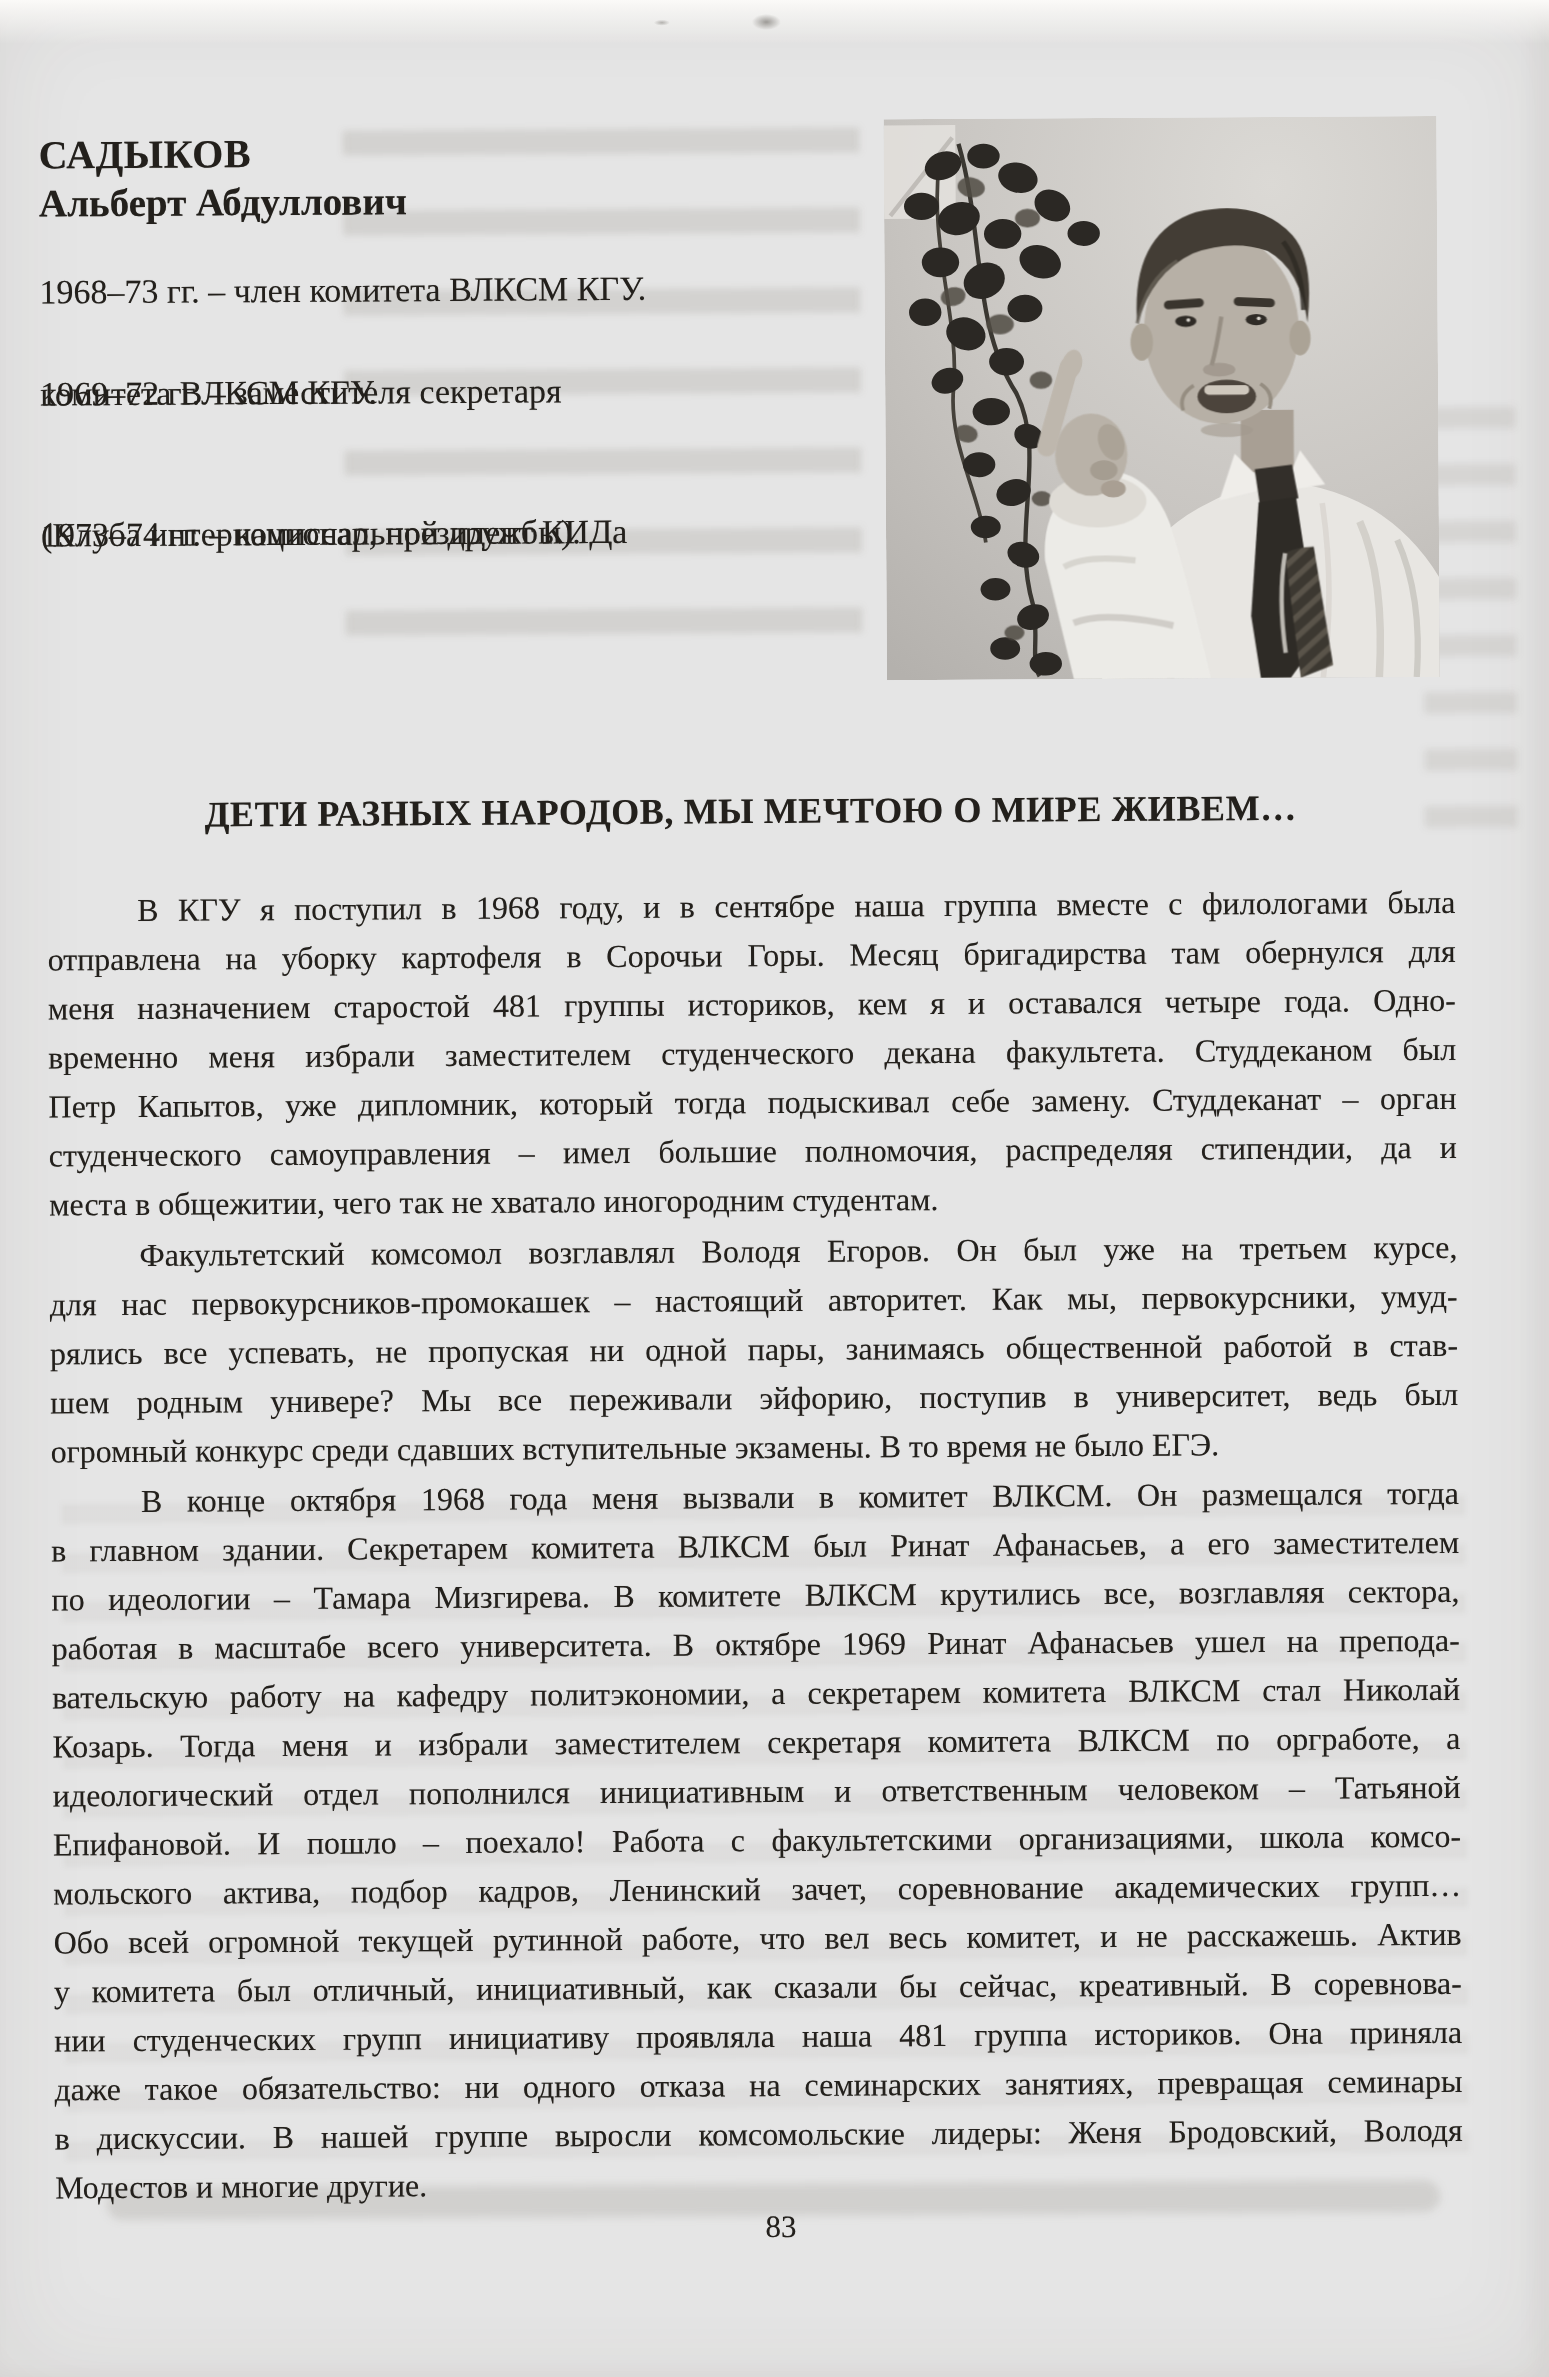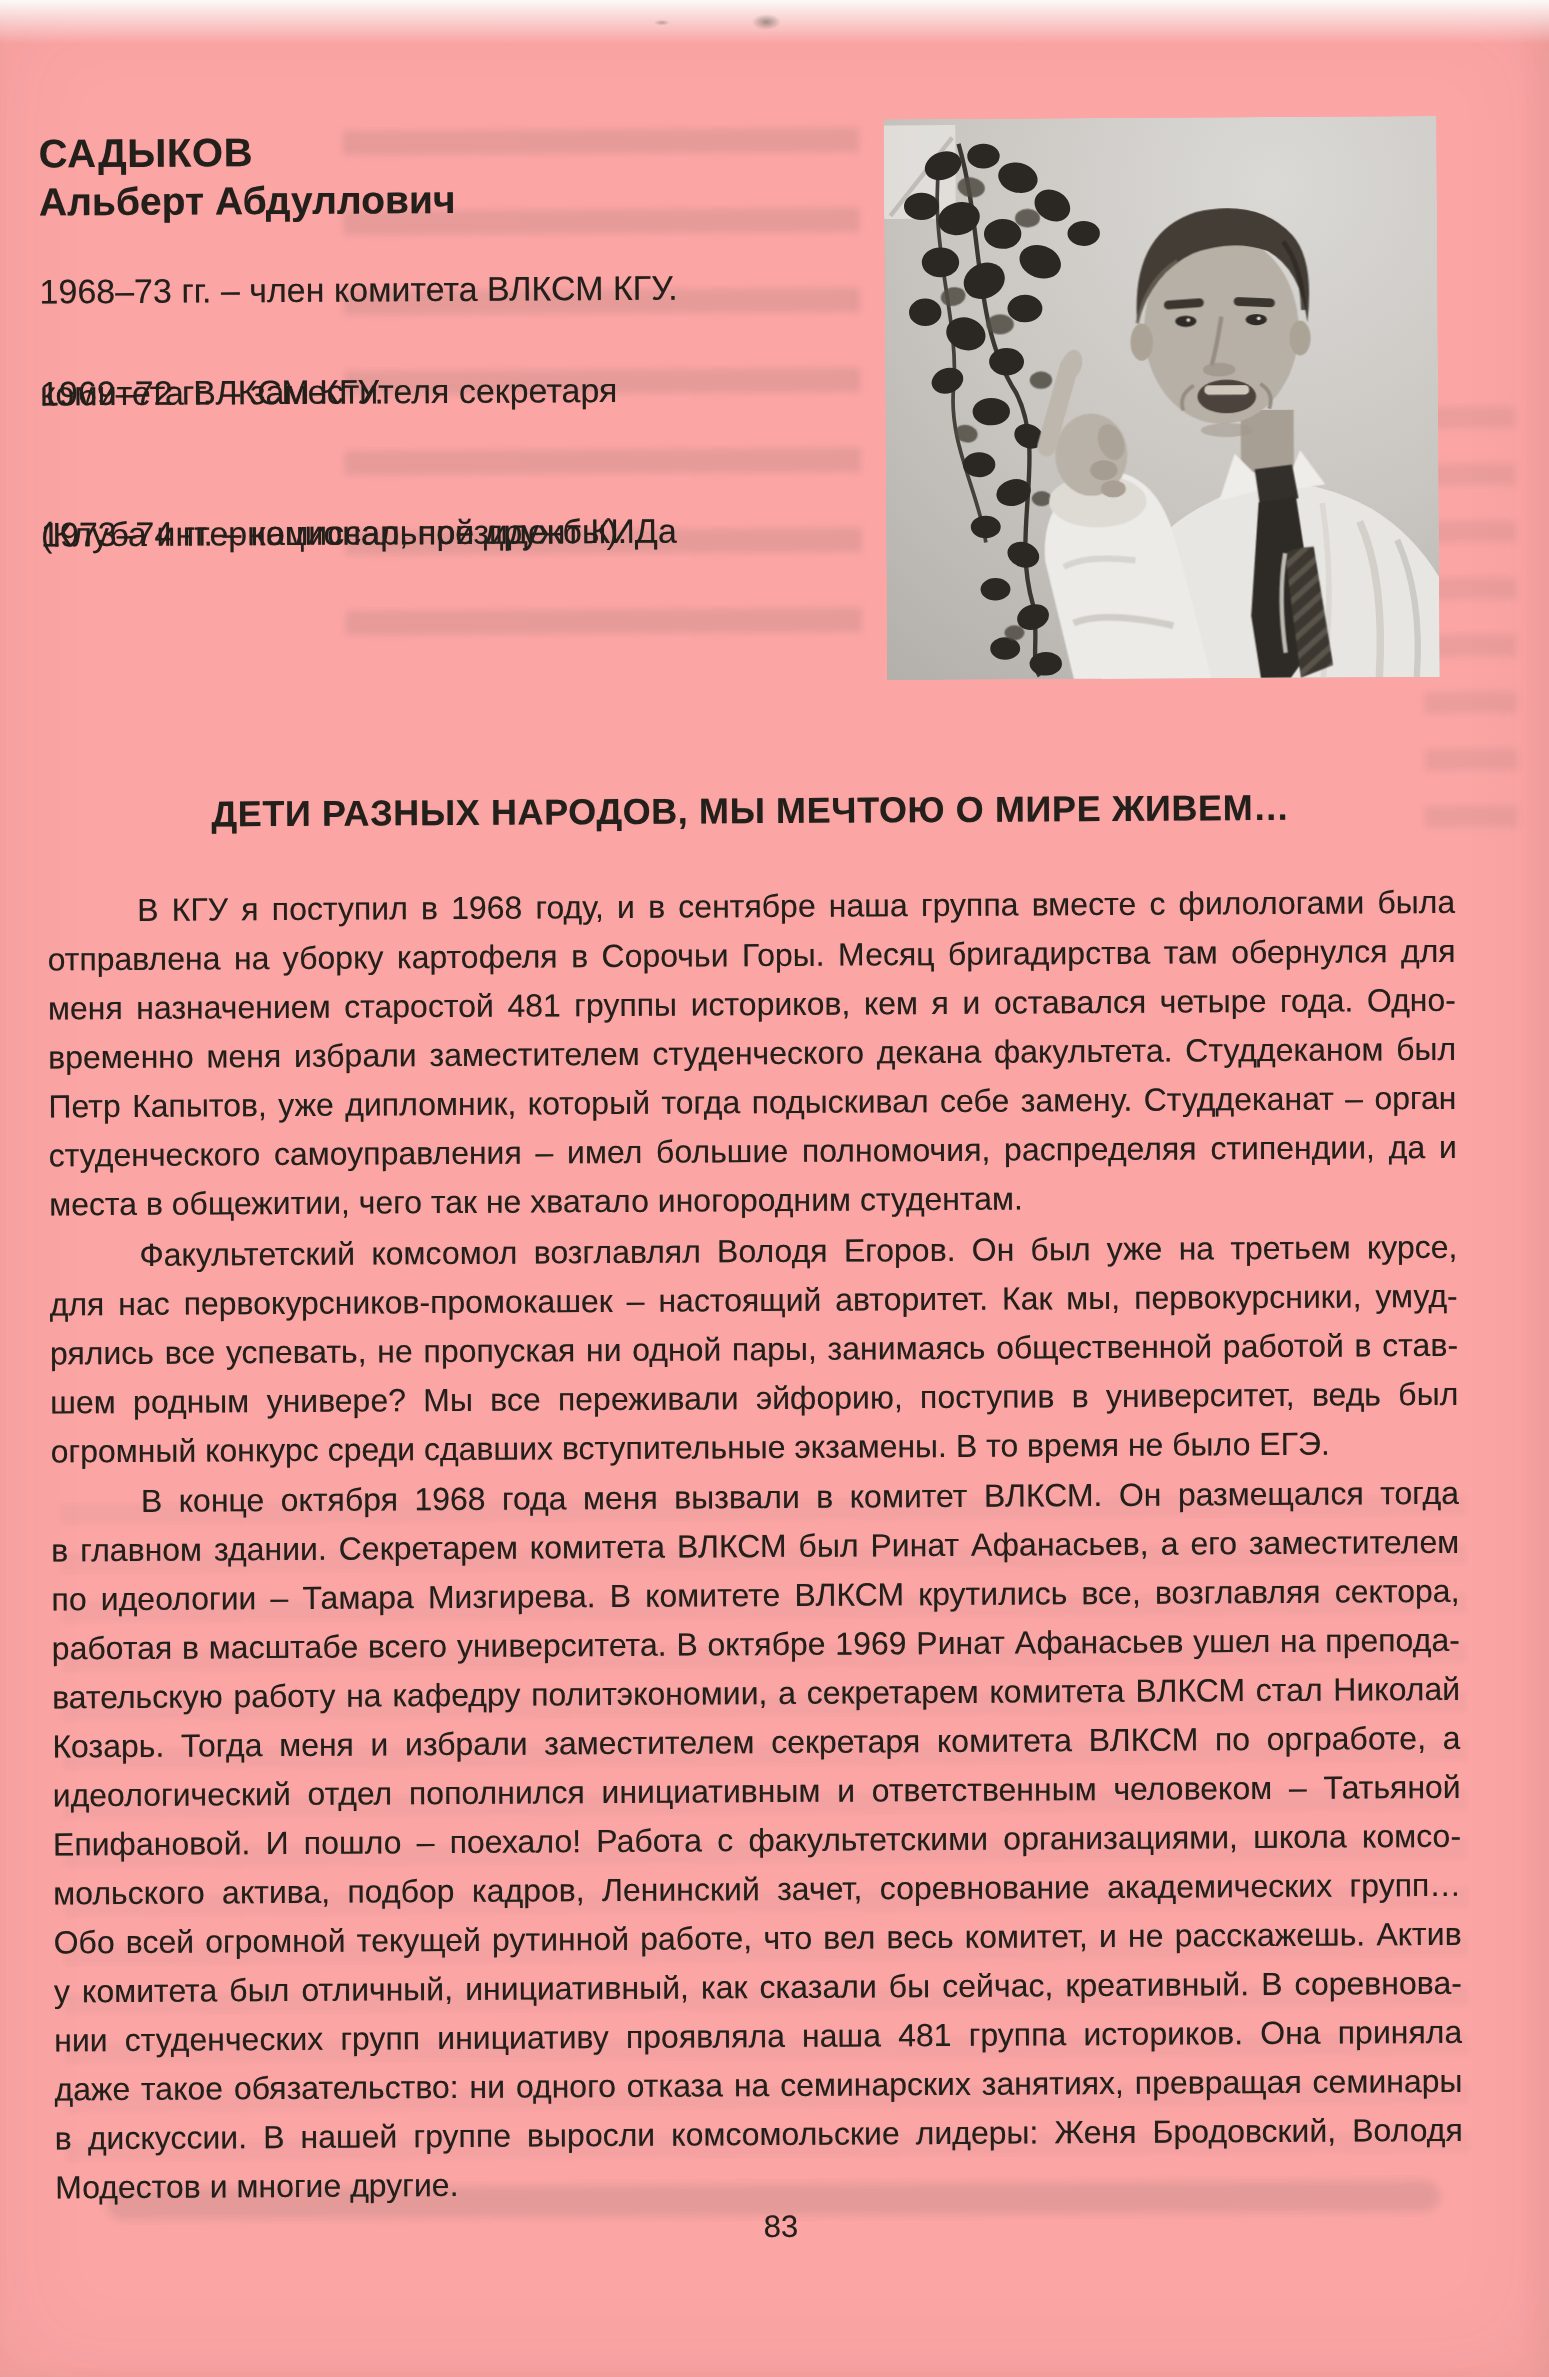--- a/index.html
+++ b/index.html
@@ -1,20 +1,20 @@
 <!DOCTYPE html>
 <html style="font-size:10px"><head>
 <meta charset="utf-8">
 <style>
   html,body{margin:0;padding:0;background:#888;}
   .page{
     position:relative;width:1549px;height:2377px;overflow:hidden;
-    background:#fca5a5;
+    background:#e5e5e5;
     box-shadow:inset 0 0 100px rgba(70,62,48,.07), inset -11.2px 0 25px rgba(70,62,48,.05);
-    font-family:Liberation Sans, sans-serif;
+    font-family:Liberation Serif, serif;
     color:#23201c;
   }
   .tilt{position:absolute;left:0;top:0;width:100%;height:100%;
     transform:rotate(-0.35deg);transform-origin:50% 50%;}
   .txt{position:absolute;text-shadow:0 0 0.7px rgba(40,36,30,.38);}
 
   .surname{left:45px;top:127px;font-size:40px;font-weight:bold;letter-spacing:0.6px;}
   .patronymic{left:45px;top:176px;font-size:39px;font-weight:bold;}
 
   .bio{position:absolute;left:45px;font-size:34px;}

